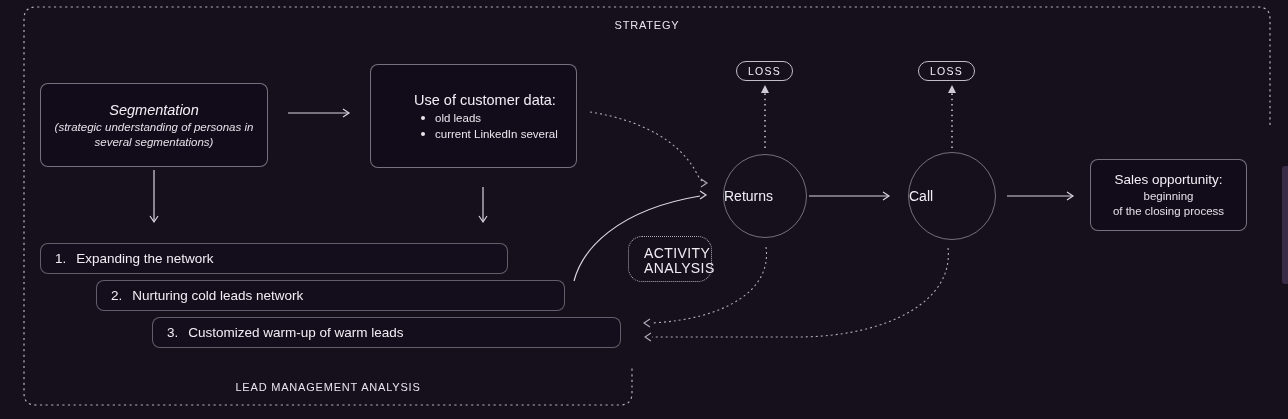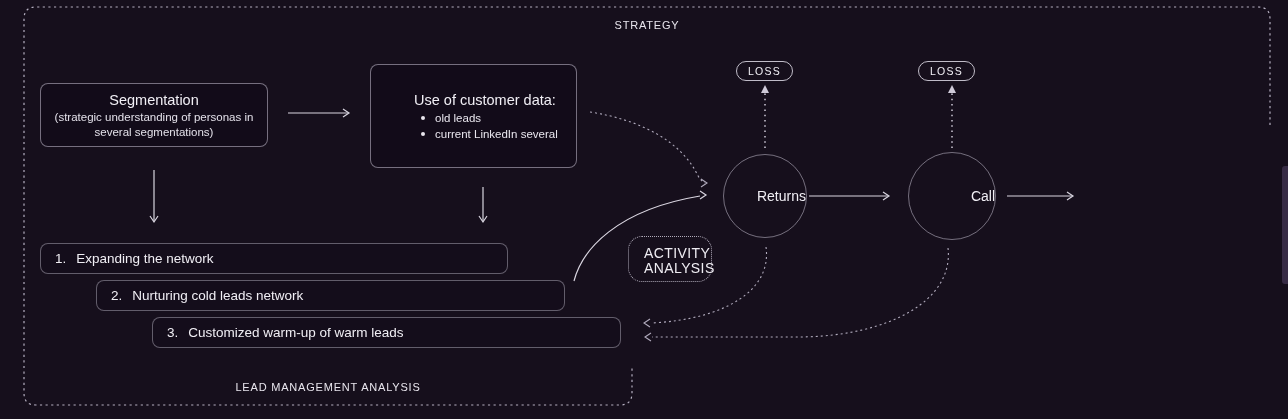--- a/index.html
+++ b/index.html
@@ -24,21 +24,21 @@
 
   
   .cd-inner{padding:26px 0 0 30px;}
   .bullet-row{display:flex;align-items:center;font-size:11.5px;line-height:16px;color:#e9e6ee;}
   .bullet-dot{width:4px;height:4px;border-radius:50%;background:#e9e6ee;margin:0 10px 0 7px;flex:0 0 auto;}
 
   
   .circle{
     position:absolute;box-sizing:border-box;border-radius:50%;
     border:1px solid rgba(195,190,206,0.55);
-    display:flex;align-items:center;justify-content:flex-end;
+    display:flex;align-items:center;justify-content:flex-start;
     font-size:14px;color:#f1eff5;background:transparent;
   }
 
   
   .pill{
     position:absolute;box-sizing:border-box;
     border:1.2px solid rgba(222,218,230,0.85);
     border-radius:11px;
     display:flex;align-items:center;justify-content:center;
     font-size:10.5px;letter-spacing:1.2px;color:#f1eff5;
@@ -114,21 +114,21 @@
     <path d="M 766 247 C 772 290 726 319 652 323" fill="none" stroke="#b1abbd" stroke-width="1.1" stroke-dasharray="2 3"></path>
     <path d="M 650 319 L 644 323 L 650 327" fill="none" stroke="#b1abbd" stroke-width="1.1"></path>
 
     <path d="M 948 248 C 954 300 890 336 800 337 L 652 337" fill="none" stroke="#b1abbd" stroke-width="1.1" stroke-dasharray="2 3"></path>
     <path d="M 651 333 L 645 337 L 651 341" fill="none" stroke="#b1abbd" stroke-width="1.1"></path>
   </svg>
 
   <div class="frame-label" style="left:24px;right:18px;top:19px;text-align:center;">STRATEGY</div>
   <div class="frame-label" style="left:24px;width:608px;top:381px;text-align:center;">LEAD MANAGEMENT ANALYSIS</div>
 
-  <div class="node center" style="left:40px;top:83px;width:228px;height:64px;">
+  <div class="node center" style="left:40px;top:83px;width:228px;height:84px;font-style:italic;">
     <div class="node-title">Segmentation</div>
     <div class="node-sub" style="padding:0 6px;">(strategic understanding of personas in several segmentations)</div>
   </div>
 
   <div class="node" style="left:370px;top:64px;width:207px;height:104px;padding-left:13px;">
     <div class="cd-inner">
       <div class="node-title">Use of customer data:</div>
       <div class="bullet-row">
         <span class="bullet-dot"></span>
         <span>old leads</span>
@@ -148,20 +148,25 @@
   </div>
 
   <div class="circle" style="left:723px;top:154px;width:84px;height:84px;">
     <span>Returns</span>
   </div>
 
   <div class="circle" style="left:908px;top:152px;width:88px;height:88px;">
     <span>Call</span>
   </div>
 
+  <div class="node center" style="left:1090px;top:159px;width:157px;height:72px;">
+    <div class="node-title" style="font-size:13.5px;line-height:18px;">Sales opportunity:</div>
+    <div class="node-sub">beginning</div>
+    <div class="node-sub">of the closing process</div>
+  </div>
 
   <div class="activity" style="left:628px;top:236px;width:84px;height:46px;">
     <div>ACTIVITY</div>
     <div>ANALYSIS</div>
   </div>
 
   <div class="list-box" style="left:40px;top:243px;width:468px;">
     <span class="list-num">1.</span>
     <span class="list-text">Expanding the network</span>
   </div>

